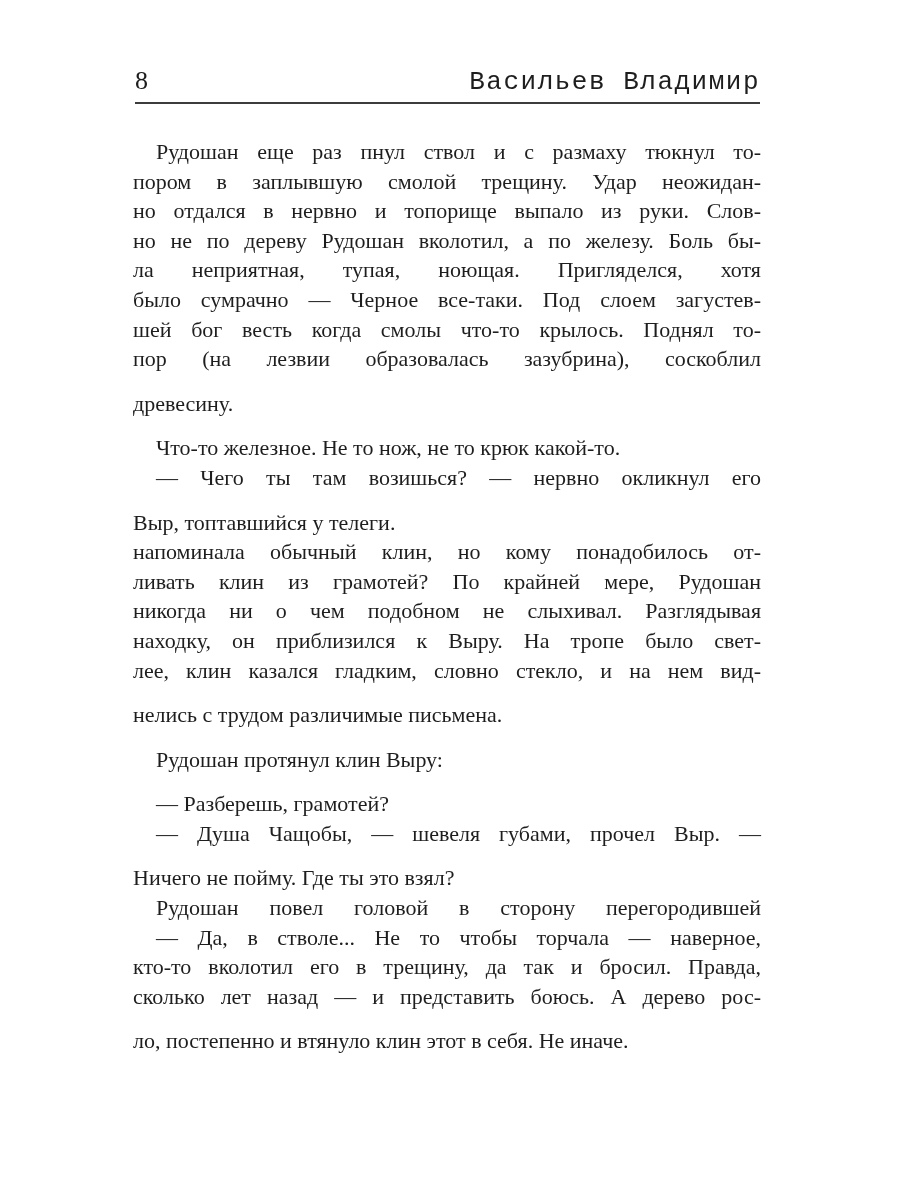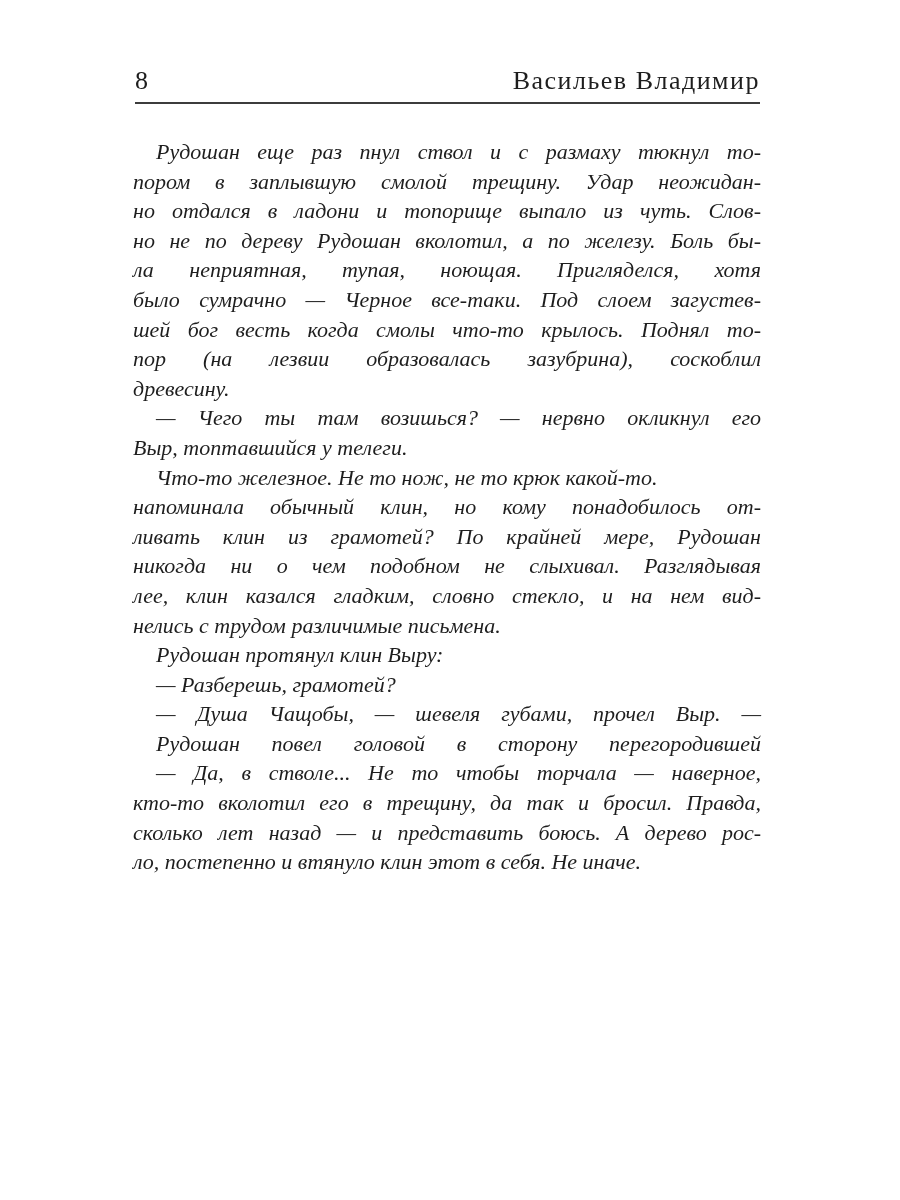--- a/index.html
+++ b/index.html
@@ -27,20 +27,21 @@
     justify-content: space-between;
     align-items: baseline;
     font-size: 26px;
     line-height: 30px;
   }
   .pagenum {
     letter-spacing: 0.5px;
   }
   .runtitle {
     letter-spacing: 1.5px;
+    font-family: Liberation Mono, monospace;
   }
   .head-rule {
     position: absolute;
     left: 135px;
     right: 140px;
     top: 102px;
     height: 2px;
     background: #3c3c3c;
     border: none;
   }
@@ -51,74 +52,76 @@
     width: 628px;
     font-size: 22px;
     line-height: 29.6px;
   }
   .para { margin: 0; padding: 0; }
   .line {
     text-align: justify;
     text-align-last: justify;
     white-space: normal;
     word-spacing: normal;
-    font-style: italic;
   }
   .line.first {
     padding-left: 23px;
   }
   .line.last {
     text-align-last: left;
+    margin-top: 15px;
   }
 </style>
 </head>
 <body>
 
 <div class="page">
   <header class="running-head">
     <span class="pagenum">8</span>
     <span class="runtitle">Васильев Владимир</span>
   </header>
   <div class="head-rule"></div>
   <main class="text-body">
       <div class="para">
         <div class="line first">Рудошан еще раз пнул ствол и с размаху тюкнул то-</div>
         <div class="line">пором в заплывшую смолой трещину. Удар неожидан-</div>
-        <div class="line">но отдался в ладони и топорище выпало из чуть. Слов-</div>
+        <div class="line">но отдался в нервно и топорище выпало из руки. Слов-</div>
         <div class="line">но не по дереву Рудошан вколотил, а по железу. Боль бы-</div>
         <div class="line">ла неприятная, тупая, ноющая. Пригляделся, хотя</div>
         <div class="line">было сумрачно — Черное все-таки. Под слоем загустев-</div>
         <div class="line">шей бог весть когда смолы что-то крылось. Поднял то-</div>
         <div class="line">пор (на лезвии образовалась зазубрина), соскоблил</div>
         <div class="line last">древесину.</div>
       </div>
       <div class="para">
+        <div class="line first last">Что-то железное. Не то нож, не то крюк какой-то.</div>
+      </div>
+      <div class="para">
         <div class="line first">— Чего ты там возишься? — нервно окликнул его</div>
         <div class="line last">Выр, топтавшийся у телеги.</div>
-      </div>
-      <div class="para">
-        <div class="line first last">Что-то железное. Не то нож, не то крюк какой-то.</div>
       </div>
       <div class="para">
       </div>
       <div class="para">
         <div class="line">напоминала обычный клин, но кому понадобилось от-</div>
         <div class="line">ливать клин из грамотей? По крайней мере, Рудошан</div>
         <div class="line">никогда ни о чем подобном не слыхивал. Разглядывая</div>
+        <div class="line">находку, он приблизился к Выру. На тропе было свет-</div>
         <div class="line">лее, клин казался гладким, словно стекло, и на нем вид-</div>
         <div class="line last">нелись с трудом различимые письмена.</div>
       </div>
       <div class="para">
         <div class="line first last">Рудошан протянул клин Выру:</div>
       </div>
       <div class="para">
         <div class="line first last">— Разберешь, грамотей?</div>
       </div>
       <div class="para">
         <div class="line first">— Душа Чащобы, — шевеля губами, прочел Выр. —</div>
+        <div class="line last">Ничего не пойму. Где ты это взял?</div>
       </div>
       <div class="para">
         <div class="line first">Рудошан повел головой в сторону перегородившей</div>
       </div>
       <div class="para">
         <div class="line first">— Да, в стволе... Не то чтобы торчала — наверное,</div>
         <div class="line">кто-то вколотил его в трещину, да так и бросил. Правда,</div>
         <div class="line">сколько лет назад — и представить боюсь. А дерево рос-</div>
         <div class="line last">ло, постепенно и втянуло клин этот в себя. Не иначе.</div>
       </div>

